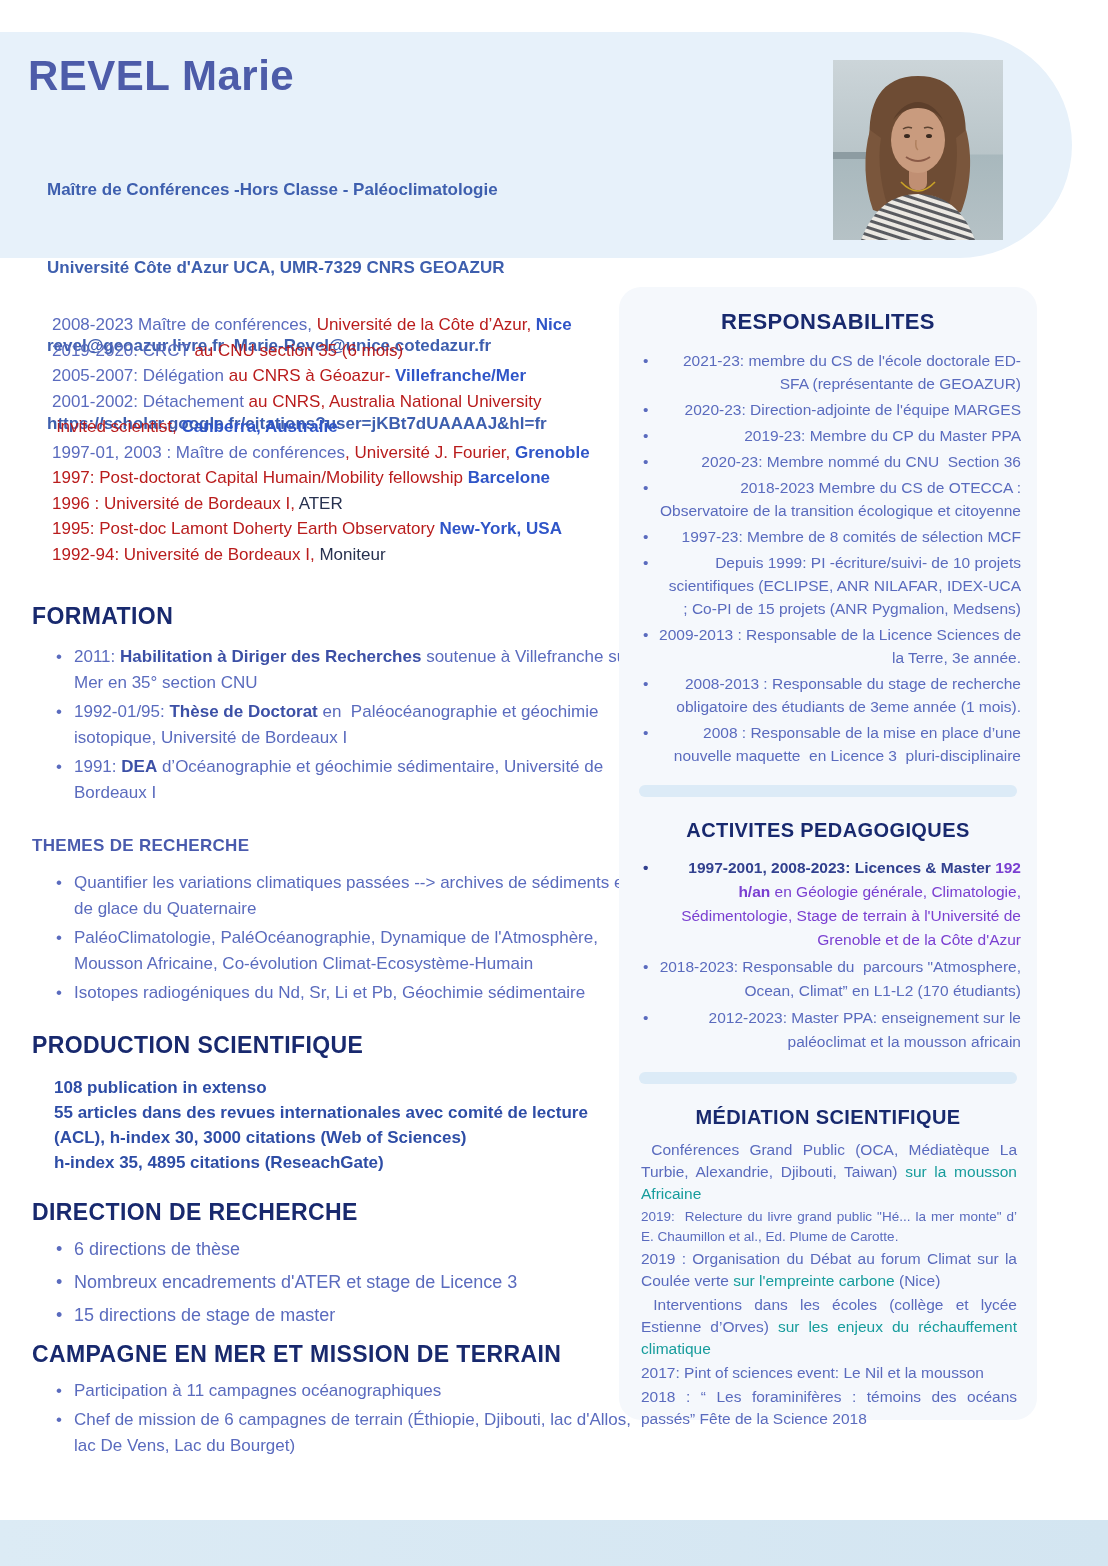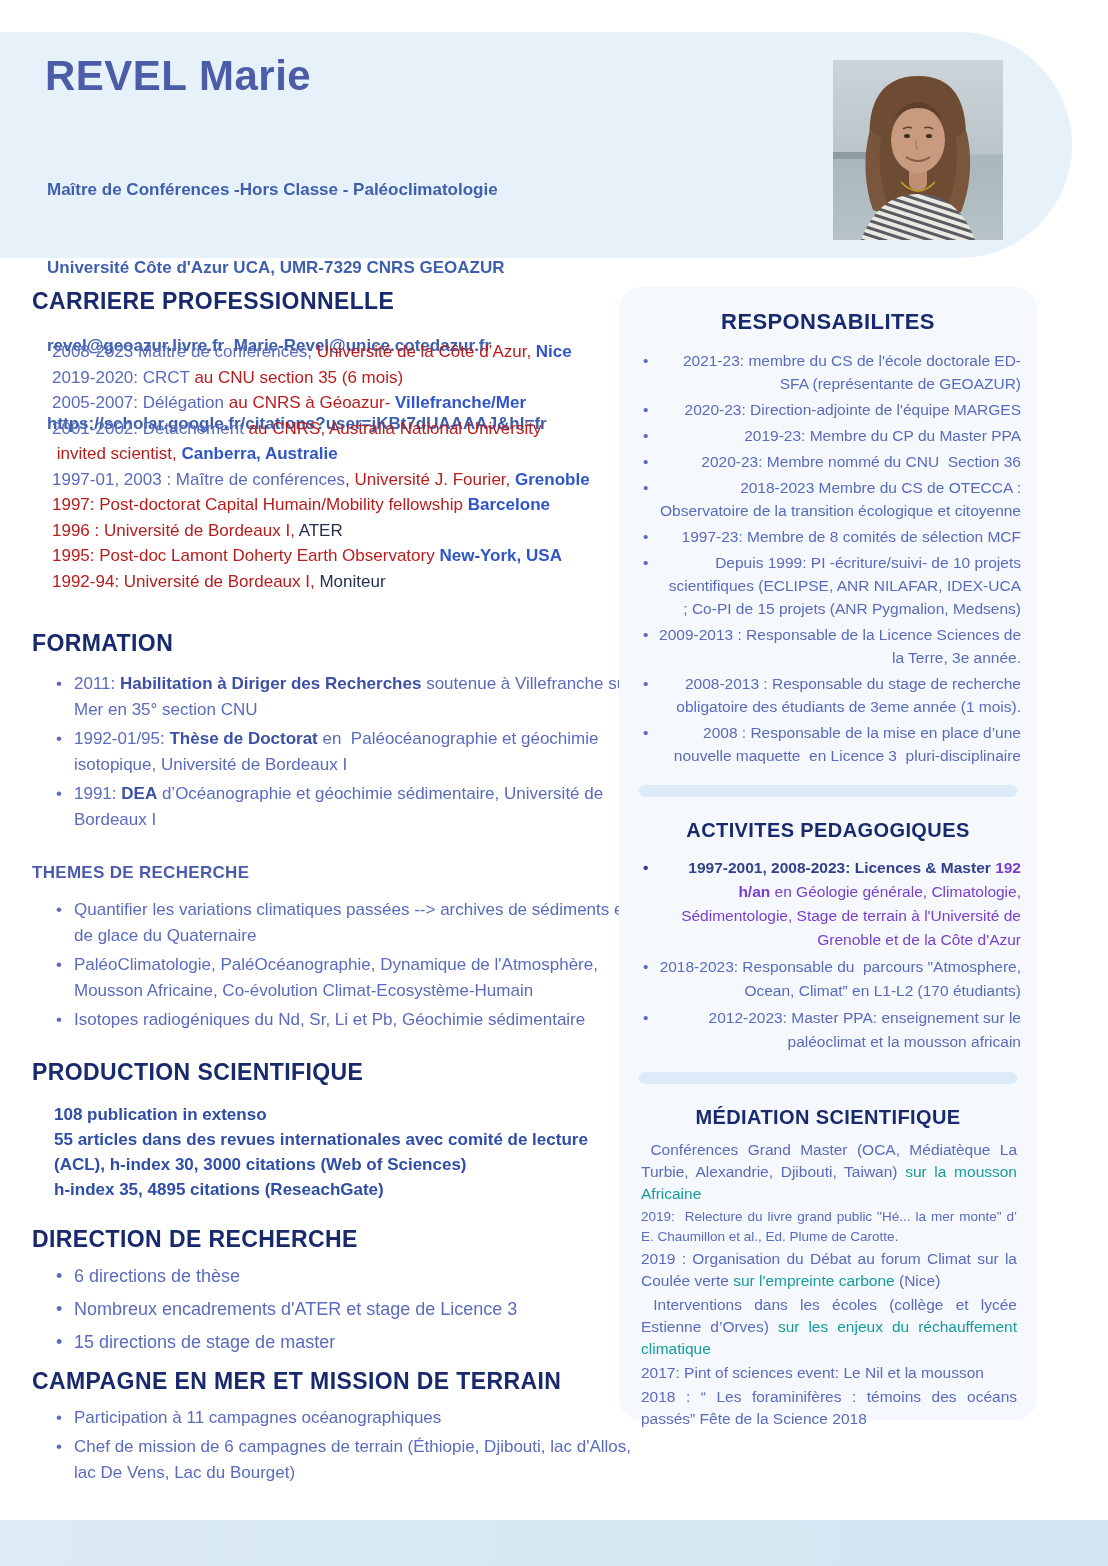--- a/index.html
+++ b/index.html
@@ -3,21 +3,21 @@
 <meta charset="utf-8">
 <title>CV</title>
 <style>
   html,body{margin:0;padding:0;background:#ffffff;}
   body{font-family:"Liberation Sans", sans-serif; -webkit-font-smoothing:antialiased;}
   .page{position:relative;width:1108px;height:1566px;background:#ffffff;overflow:hidden;}
 
   
   .header-shape{position:absolute;left:0;top:32px;width:1072px;height:226px;
     background:#e7f1fa;border-radius:0 113px 113px 0;}
-  .name{position:absolute;left:45px;top:52px;font-size:42px;font-weight:800;
+  .name{position:absolute;left:28px;top:52px;font-size:42px;font-weight:800;
     color:#4d5ca9;letter-spacing:.5px;}
   .subtitle{position:absolute;left:47px;top:125px;font-size:17px;font-weight:700;
     color:#3e5fae;line-height:26px;white-space:pre-wrap;}
   .subtitle .line{display:block;}
   .photo{position:absolute;left:833px;top:60px;width:170px;height:180px;overflow:hidden;}
 
   
   .h-big{font-size:23px;font-weight:800;color:#18296e;letter-spacing:.4px;margin:0;}
   .h-small{font-size:17px;font-weight:800;color:#4a5bae;letter-spacing:.3px;margin:0;}
 
@@ -101,21 +101,20 @@
       <ellipse cx="96" cy="76" rx="3" ry="2" fill="#3a2a20"></ellipse>
       <path d="M70,69 Q74,66 79,68" stroke="#5d4432" stroke-width="1.5" fill="none"></path>
       <path d="M91,68 Q96,66 100,69" stroke="#5d4432" stroke-width="1.5" fill="none"></path>
       <path d="M83,80 Q82,88 85,90" stroke="#b0805f" stroke-width="1.5" fill="none"></path>
       <path d="M73,97 Q85,105 97,97" stroke="#8a5a47" stroke-width="2" fill="none"></path>
       <path d="M68,122 Q85,140 102,122" stroke="#c9a227" stroke-width="1.6" fill="none"></path>
     </svg>
   </div>
 
   <div class="left-col">
-    <h2 class="h-big">CARRIERE PROFESSIONNELLE</h2>
     <div class="career-list"><div><span class="c-p">2008-2023 Maître de conférences, </span><span class="c-l">Université de la Côte d’Azur, </span><span class="c-b">Nice</span></div><div><span class="c-p">2019-2020: CRCT </span><span class="c-l">au CNU section 35 (6 mois)</span></div><div><span class="c-p">2005-2007: Délégation </span><span class="c-l">au CNRS à Géoazur- </span><span class="c-b">Villefranche/Mer</span></div><div><span class="c-p">2001-2002: Détachement </span><span class="c-l">au CNRS, Australia National University</span></div><div><span class="c-l"> invited scientist, </span><span class="c-b">Canberra, Australie</span></div><div><span class="c-p">1997-01, 2003 : Maître de conférences</span><span class="c-l">, Université J. Fourier, </span><span class="c-b">Grenoble</span></div><div><span class="c-l">1997: Post-doctorat Capital Humain/Mobility fellowship </span><span class="c-b">Barcelone</span></div><div><span class="c-l">1996 : Université de Bordeaux I, </span><span class="c-d">ATER</span></div><div><span class="c-l">1995: Post-doc Lamont Doherty Earth Observatory </span><span class="c-b">New-York, USA</span></div><div><span class="c-l">1992-94: Université de Bordeaux I, </span><span class="c-d">Moniteur</span></div></div>
 
     <h2 class="h-big sec-gap">FORMATION</h2>
     <ul class="blist"><li><span class="c-p">2011: </span><span class="c-sb">Habilitation à Diriger des Recherches</span><span class="c-p"> soutenue à Villefranche sur Mer en 35° section CNU</span></li><li><span class="c-p">1992-01/95: </span><span class="c-sb">Thèse de Doctorat</span><span class="c-p"> en  Paléocéanographie et géochimie isotopique, Université de Bordeaux I</span></li><li><span class="c-p">1991: </span><span class="c-sb">DEA</span><span class="c-p"> d’Océanographie et géochimie sédimentaire, Université de Bordeaux I</span></li></ul>
 
     <h2 class="h-small" style="margin-top:30px;">THEMES DE RECHERCHE</h2>
     <ul class="blist"><li><span class="c-p">Quantifier les variations climatiques passées --&gt; archives de sédiments et de glace du Quaternaire</span></li><li><span class="c-p">PaléoClimatologie, PaléOcéanographie, Dynamique de l'Atmosphère, Mousson Africaine, Co-évolution Climat-Ecosystème-Humain</span></li><li><span class="c-p">Isotopes radiogéniques du Nd, Sr, Li et Pb, Géochimie sédimentaire</span></li></ul>
 
     <h2 class="h-big" style="margin-top:26px;">PRODUCTION SCIENTIFIQUE</h2>
     <div class="prod-lines"><div>108 publication in extenso</div><div>55 articles dans des revues internationales avec comité de lecture</div><div>(ACL), h-index 30, 3000 citations (Web of Sciences)</div><div>h-index 35, 4895 citations (ReseachGate)</div></div>
@@ -133,21 +132,21 @@
 
     <div class="separator"></div>
 
     <h2 class="panel-h" style="font-size:20px;">ACTIVITES PEDAGOGIQUES</h2>
     <ul class="plist" style="line-height:24px;"><li class="em"><span class="c-nb">1997-2001, 2008-2023: Licences &amp; Master </span><span class="c-pub">192 h/an</span><span class="c-pu"> en Géologie générale, Climatologie, Sédimentologie, Stage de terrain à l'Université de Grenoble et de la Côte d'Azur</span></li><li><span class="c-p">2018-2023: Responsable du  parcours "Atmosphere, Ocean, Climat” en L1-L2 (170 étudiants)</span></li><li><span class="c-p">2012-2023: Master PPA: enseignement sur le paléoclimat et la mousson africain</span></li></ul>
 
     <div class="separator"></div>
 
     <h2 class="panel-h" style="font-size:20px;margin-bottom:10px;">MÉDIATION SCIENTIFIQUE</h2>
     <div class="med-body">
-        <div><span class="c-p"> Conférences Grand Master (OCA, Médiatèque La Turbie, Alexandrie, Djibouti, Taiwan)</span><span class="c-t"> sur la mousson Africaine</span></div>
+        <div><span class="c-p"> Conférences Grand Public (OCA, Médiatèque La Turbie, Alexandrie, Djibouti, Taiwan)</span><span class="c-t"> sur la mousson Africaine</span></div>
         <div class="sm"><span class="c-p">2019:  Relecture du livre grand public "Hé... la mer monte" d’ E. Chaumillon et al., Ed. Plume de Carotte.</span></div>
         <div><span class="c-p">2019 : Organisation du Débat au forum Climat sur la Coulée verte</span><span class="c-t"> sur l'empreinte carbone</span><span class="c-p"> (Nice)</span></div>
         <div><span class="c-p"> Interventions dans les écoles (collège et lycée Estienne d’Orves)</span><span class="c-t"> sur les enjeux du réchauffement climatique</span></div>
         <div><span class="c-p">2017: Pint of sciences event: Le Nil et la mousson</span></div>
         <div><span class="c-p">2018 : “ Les foraminifères : témoins des océans passés” Fête de la Science 2018</span></div>
       </div>
   </div>
 
   <div class="footer-bar"></div>
 

